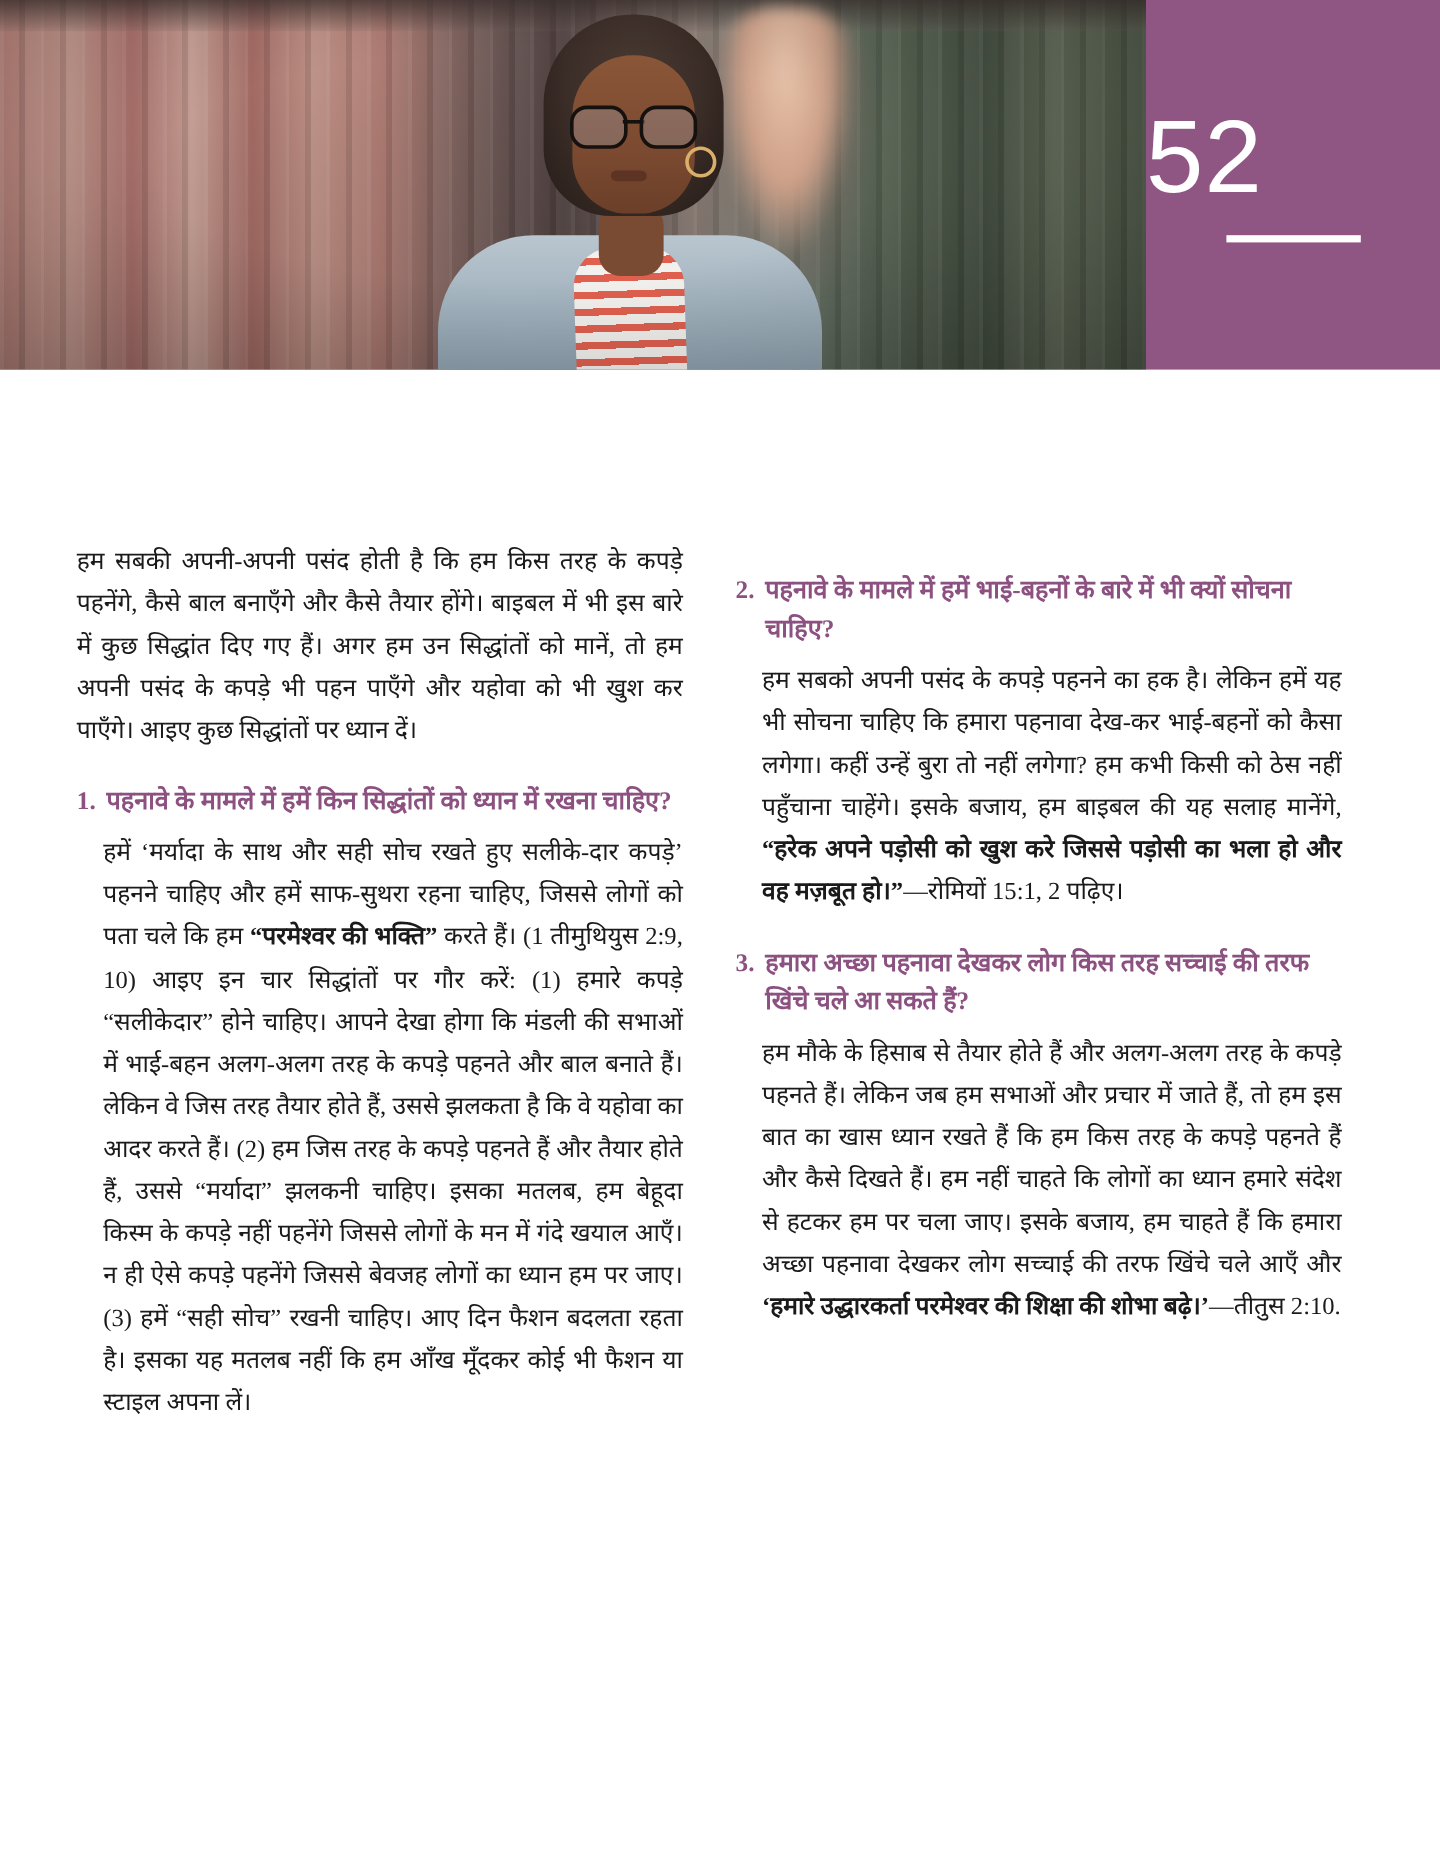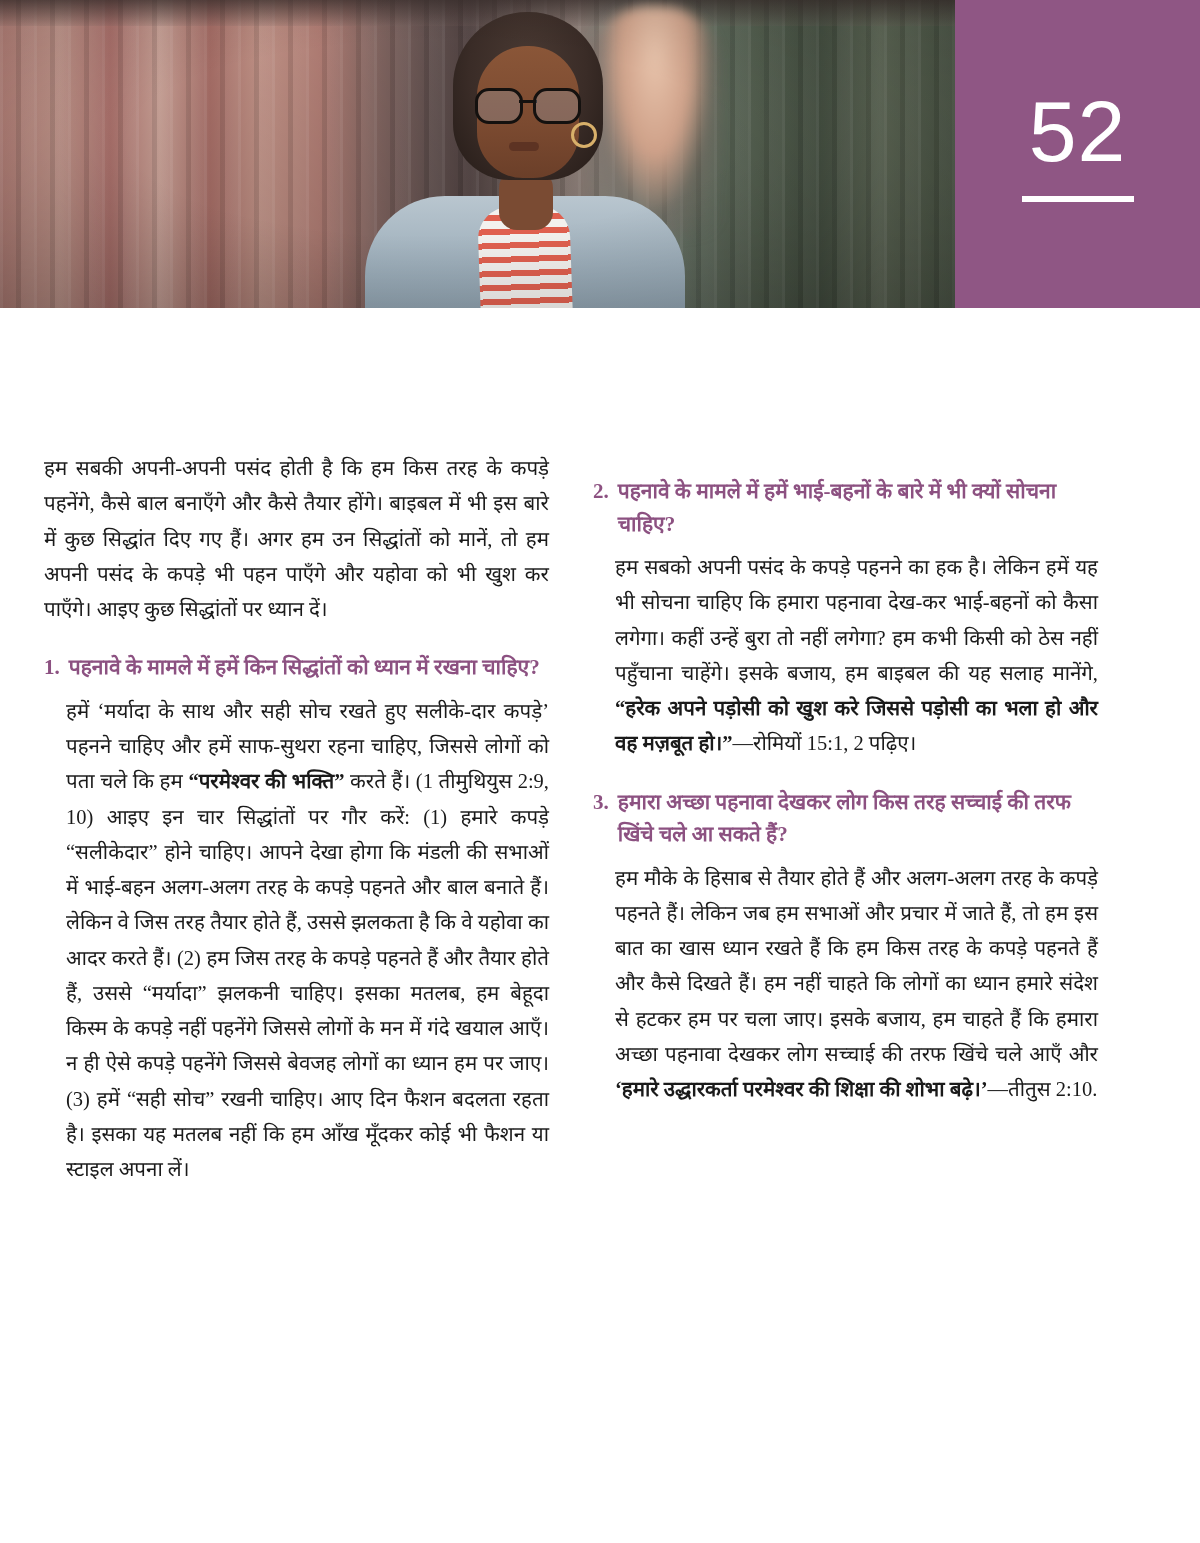--- a/index.html
+++ b/index.html
@@ -187,21 +187,20 @@
     width: 245px;
     height: 308px;
     background: #8f5684;
     position: relative;
   }
   .hero-badge .num {
     position: absolute;
     left: 0;
     right: 0;
     top: 88px;
-    text-align: center;
     color: #ffffff;
     font-family: "Liberation Sans", sans-serif;
     font-size: 86px;
     font-weight: 400;
     letter-spacing: 1px;
     line-height: 1;
   }
   .hero-badge .rule {
     position: absolute;
     left: 50%;
@@ -221,21 +220,21 @@
     font-weight: bold;
     font-size: 43px;
     line-height: 1.42;
     color: #121212;
     letter-spacing: 0px;
     max-width: 760px;
   }
 
   
   .columns {
-    margin: 30px 64px 0 44px;
+    margin: 30px 64px 0 64px;
     display: flex;
     gap: 44px;
   }
   .col {
     width: 505px;
   }
   p.body {
     margin: 0 0 12px 0;
     font-size: 20.5px;
     line-height: 1.72;

